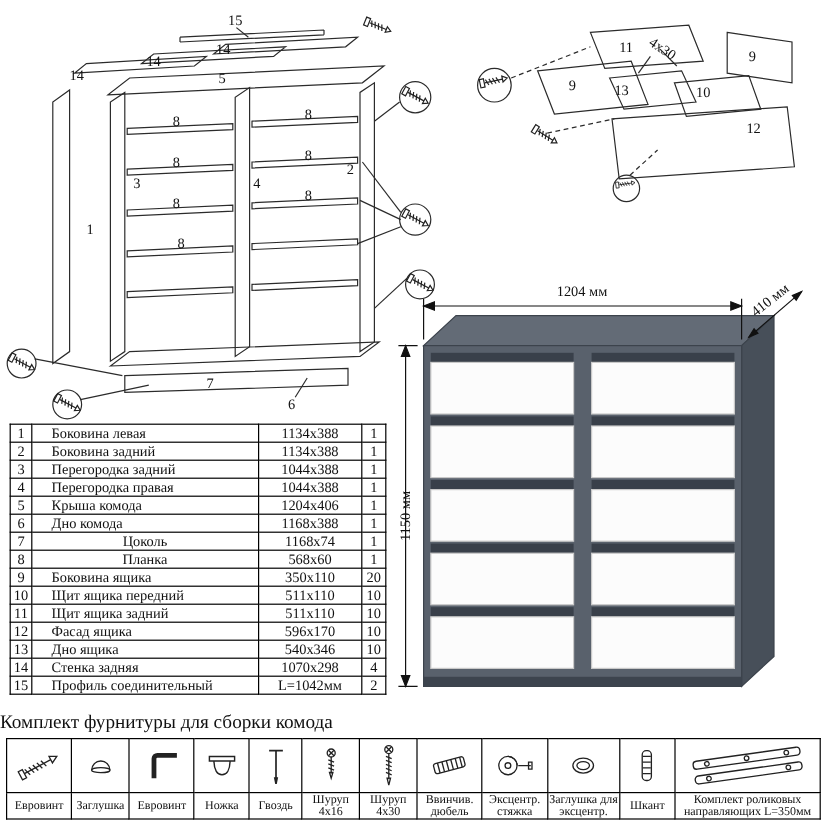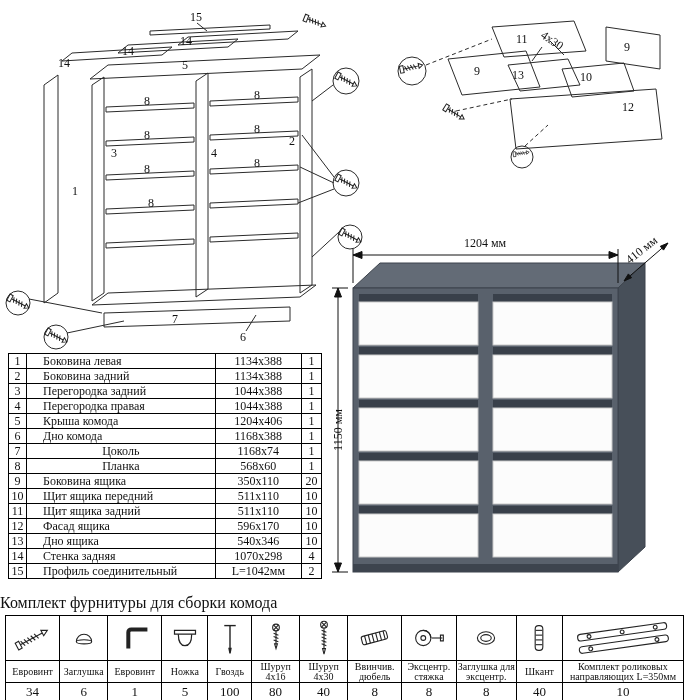--- a/index.html
+++ b/index.html
@@ -466,30 +466,16 @@
         <td>Ножка</td>
         <td>Гвоздь</td>
         <td>Шуруп 4x16</td>
         <td>Шуруп 4x30</td>
         <td>Ввинчив. дюбель</td>
         <td>Эксцентр. стяжка</td>
         <td>Заглушка для эксцентр.</td>
         <td>Шкант</td>
         <td>Комплект роликовых направляющих L=350мм</td>
       </tr>
-      <tr class="qty-row">
-        <td>34</td>
-        <td>6</td>
-        <td>1</td>
-        <td>5</td>
-        <td>100</td>
-        <td>80</td>
-        <td>40</td>
-        <td>8</td>
-        <td>8</td>
-        <td>8</td>
-        <td>40</td>
-        <td>10</td>
-      </tr>
     </tbody>
   </table>
 
 </div>
 
 </body></html>

